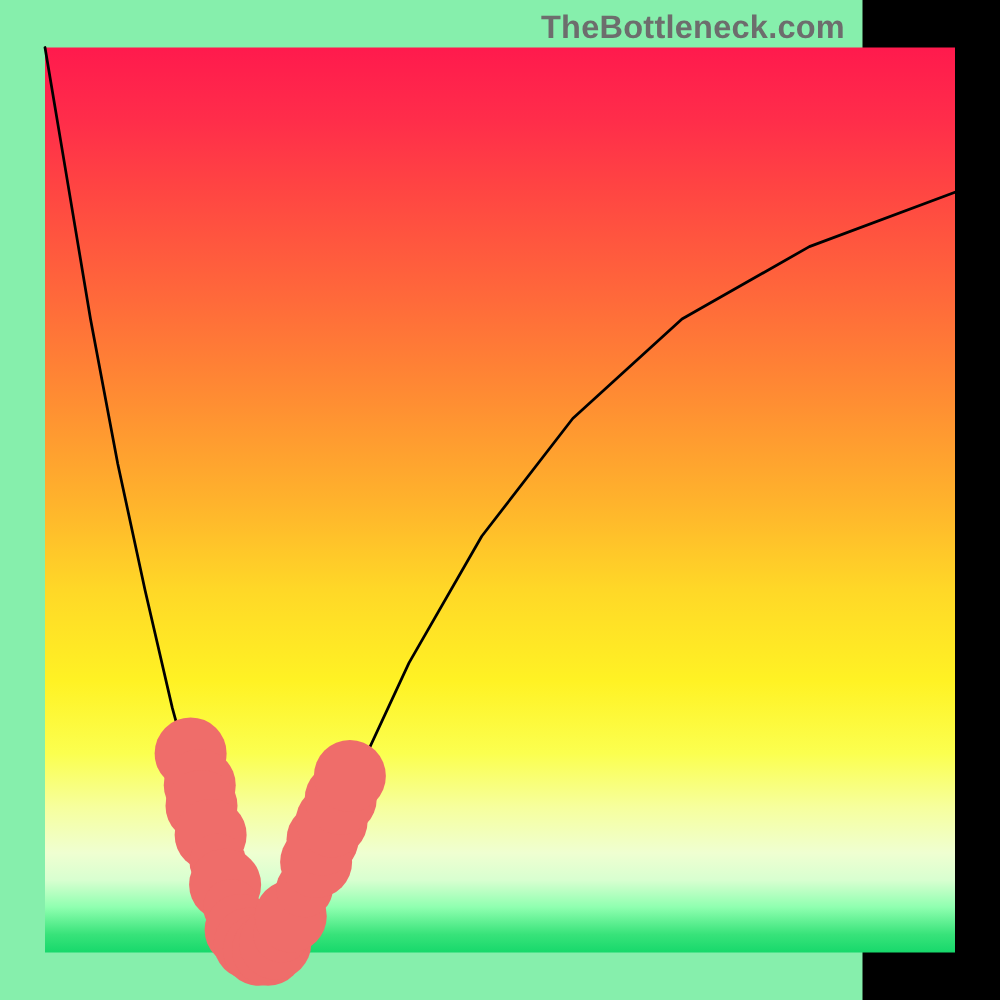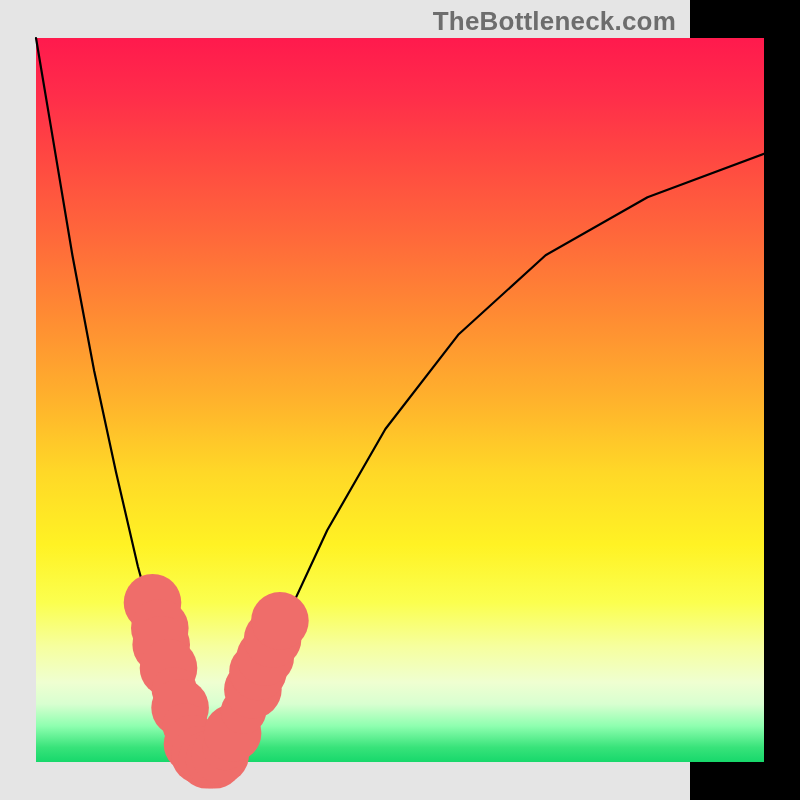--- a/index.html
+++ b/index.html
@@ -10,21 +10,21 @@
     background: #000;
     overflow: hidden;
     font-family: Arial, Helvetica, sans-serif;
   }
   .frame {
     position: absolute;
     top: 0;
     left: 0;
     width: 690px;
     height: 800px;
-    background: #e5e5e5;
+    background: #86efac;
     text-decoration: underline;
   }
   .plot {
     position: absolute;
     top: 38px;
     left: 36px;
     width: 728px;
     height: 724px;
     
     background: linear-gradient(to bottom,

